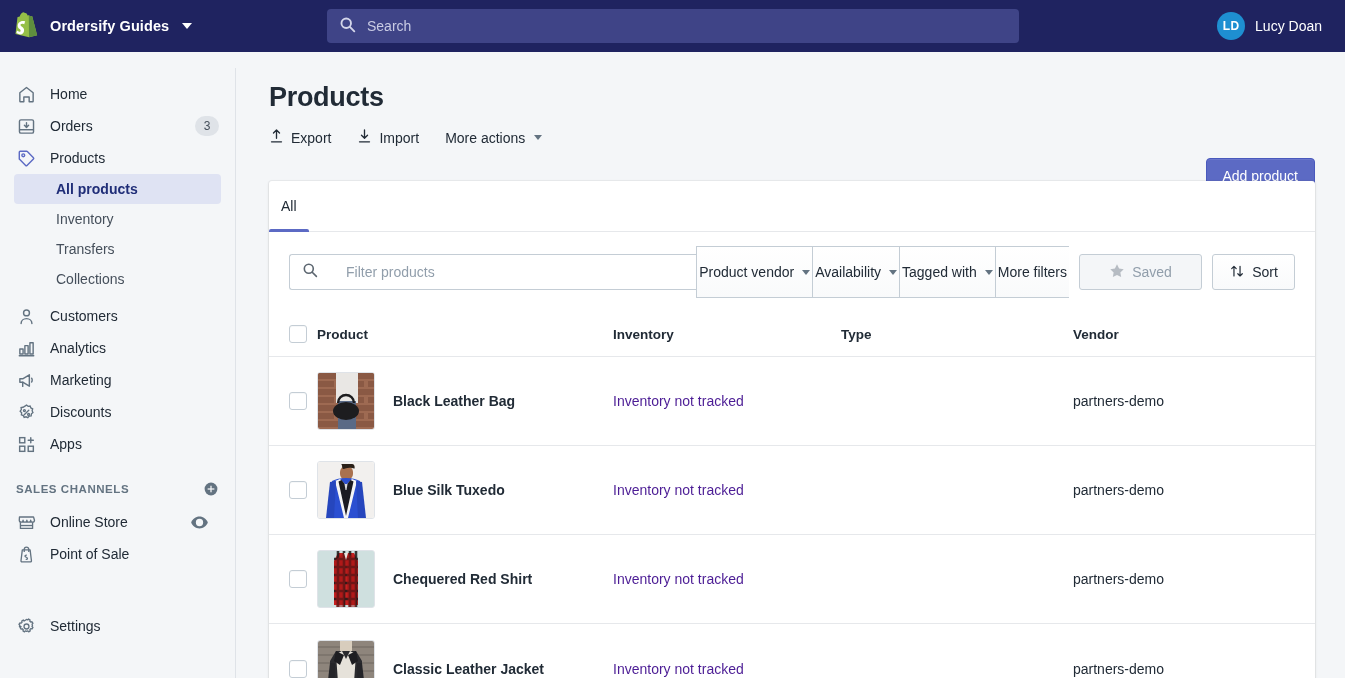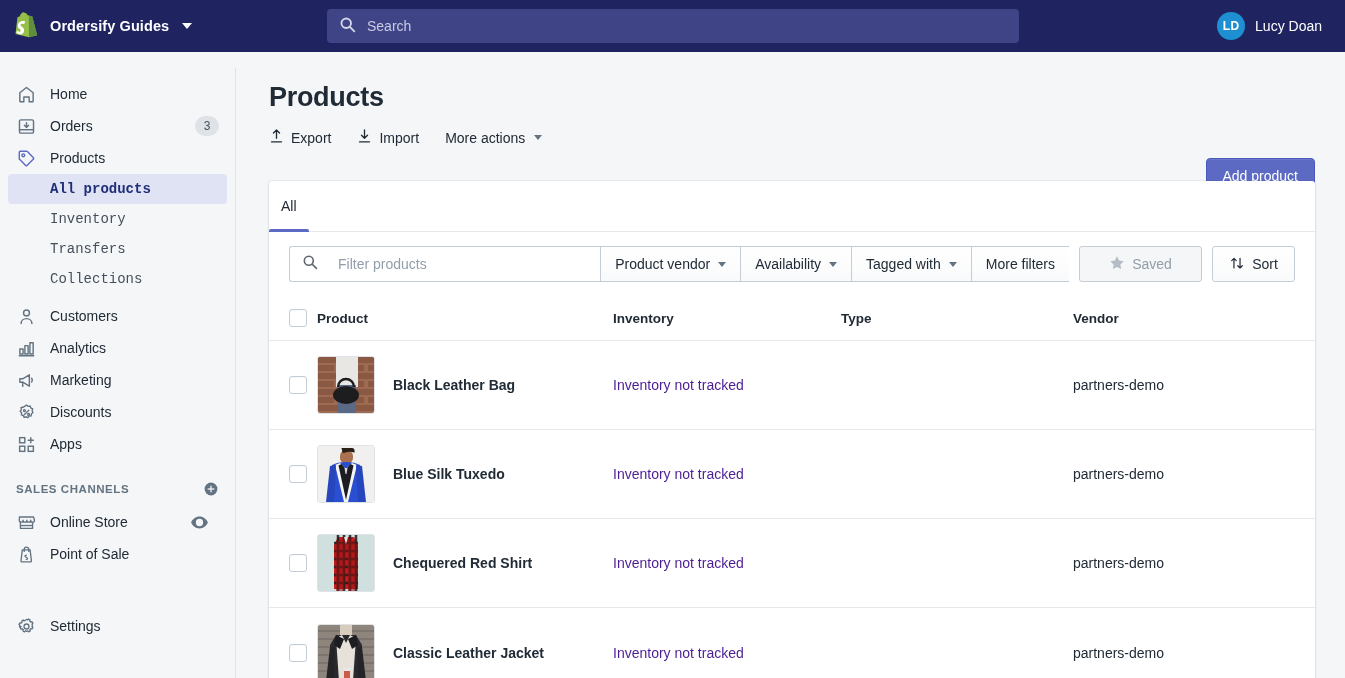--- a/index.html
+++ b/index.html
@@ -75,22 +75,22 @@
   .nav-label { font-size: 14px; color: #212b36; white-space: nowrap; }
   .nav-badge {
     position: absolute; right: 8px;
     min-width: 24px; height: 20px; padding: 0 7px;
     background: #dfe3e8; border-radius: 10px;
     font-size: 12px; color: #454f5b;
     display: flex; align-items: center; justify-content: center;
   }
   .sub-item {
     display: flex; align-items: center;
-    height: 30px; margin: 0 8px; padding-left: 42px;
-    border-radius: 4px; cursor: pointer; font-family: Liberation Mono, monospace;
+    height: 30px; margin: 0 14px; padding-left: 42px;
+    border-radius: 4px; cursor: pointer;
   }
   .sub-item.active { background: #dfe3f3; }
   .sub-label { font-size: 14px; color: #454f5b; }
   .sub-item.active .sub-label { color: #202e78; font-weight: bold; }
   .section-head {
     display: flex; align-items: center; justify-content: space-between;
     height: 30px; margin: 14px 8px 2px; padding: 0 8px;
   }
   .section-title {
     font-size: 11.5px; font-weight: bold; color: #637381;
@@ -147,29 +147,29 @@
   .tab.active::after {
     content: ""; position: absolute; bottom: 0; left: 0; right: 0;
     height: 3px; background: #5c6ac4; border-radius: 2px 2px 0 0;
   }
   .filter-row {
     display: flex; align-items: center; padding: 14px 20px; gap: 0;
   }
   .filter-input {
     flex: 1; height: 36px; border: 1px solid #c4cdd5; border-right: none;
     border-radius: 3px 0 0 3px; background: #fff;
-    display: flex; align-items: center; gap: 20px; padding-left: 12px;
+    display: flex; align-items: center; gap: 28px; padding-left: 12px;
     cursor: text;
   }
   .filter-ph { font-size: 14px; color: #919eab; }
   .seg {
-    height: 36px; border: 1px solid #c4cdd5; border-right: none;
+    height: 52px; border: 1px solid #c4cdd5; border-right: none;
     background: linear-gradient(180deg,#fff,#f9fafb);
     display: flex; align-items: center; gap: 8px;
-    padding: 0 14px; font-size: 14px; color: #212b36; cursor: pointer;
+    padding: 0 2px; font-size: 14px; color: #212b36; cursor: pointer;
     white-space: nowrap;
     justify-content: flex-end;
   }
   .seg:last-of-type { border-right: 1px solid #c4cdd5; border-radius: 0 3px 3px 0; }
   .seg-caret {
     width: 0; height: 0;
     border-left: 4.5px solid transparent;
     border-right: 4.5px solid transparent;
     border-top: 5.5px solid #637381;
   }

